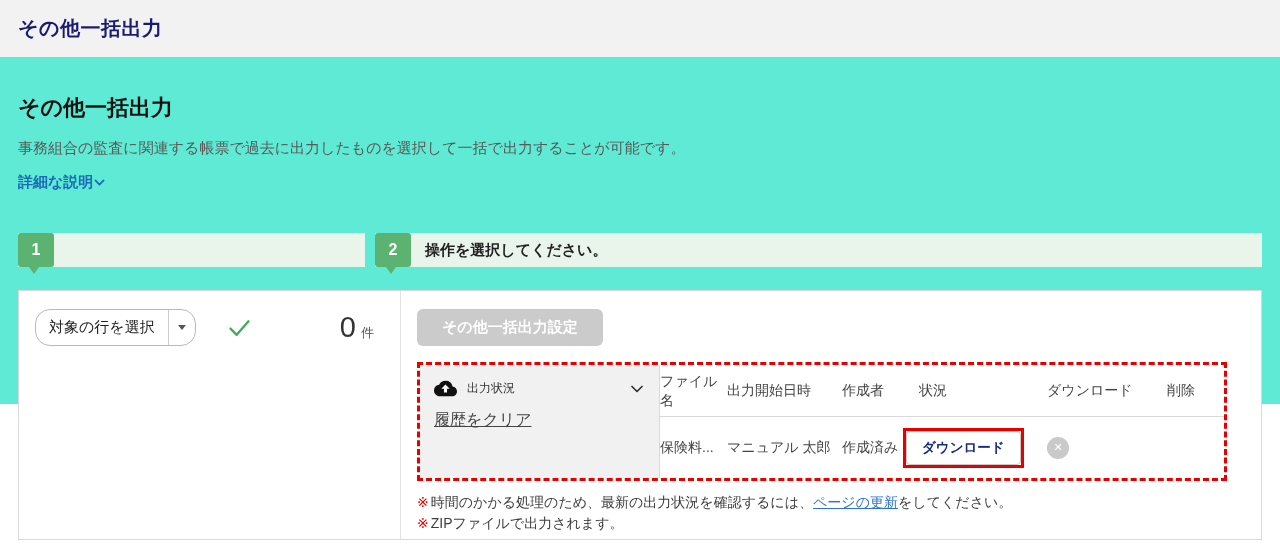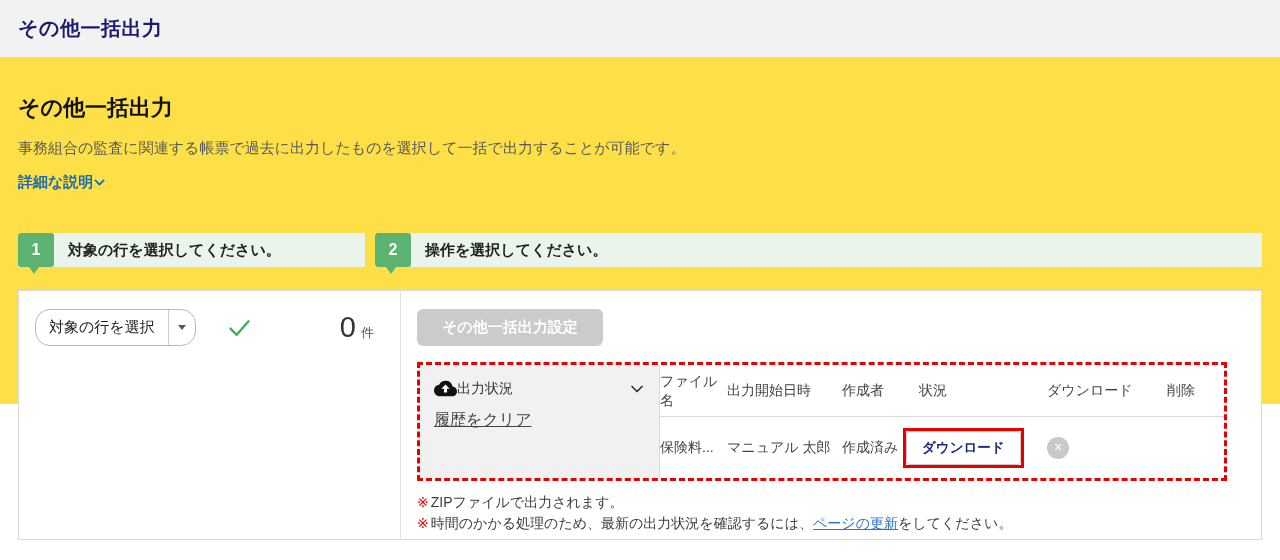--- a/index.html
+++ b/index.html
@@ -2,21 +2,21 @@
 <html><head>
 <meta charset="utf-8">
 <style>
   * { margin:0; padding:0; box-sizing:border-box; }
   html,body { background:#fff; }
   body {
     width:1280px; height:560px;
     font-family:"Liberation Sans","DejaVu Sans",sans-serif;
     color:#222; overflow:hidden;
   }
-  .app { width:1280px; height:404px; background:#fde047; position:relative; }
+  .app { width:1280px; height:404px; background:#5eead4; position:relative; }
 
   
   .topbar {
     height:57px; background:#f2f2f2;
     display:flex; align-items:center; padding:0 18px;
   }
   .topbar h1 { font-size:20px; font-weight:bold; color:#1a1a70; letter-spacing:.5px; }
 
   
   .content { padding:0 18px; }
@@ -75,21 +75,21 @@
   
   .highlight-box {
     margin-top:16px; width:calc(100% - 18px);
     border:3px dashed #e60000; display:flex; background:#fff;
   }
   .status-left {
     flex:0 0 240px; background:#f1f1f1; border-right:1px solid #d9d9d9;
     padding:12px 14px;
   }
   .status-head { display:flex; align-items:center; }
-  .status-title { font-size:14px; color:#333; }
+  .status-title { margin-left:10px; font-size:12px; color:#333; }
   .status-chevron { margin-left:auto; }
   .clear-link {
     margin-top:10px; display:inline-block; font-size:16px; color:#444;
     text-decoration:underline; cursor:pointer;text-align:center;
   }
 
   .status-table { flex:1; min-width:0; }
   .t-head, .t-row {
     display:grid; grid-template-columns:67px 115px 77px 128px 120px 1fr;
     align-items:center; 
@@ -139,21 +139,20 @@
             <polyline points="3,5.5 8,10.5 13,5.5" fill="none" stroke="#1b6bb4" stroke-width="2.2" stroke-linecap="round" stroke-linejoin="round"></polyline>
           </svg>
       </span>
     </a>
 
     <div class="steps">
       <div class="step step1">
         <div class="badge">
           <span>1</span>
         </div>
-        <span>対象の行を選択してください。</span>
       </div>
       <div class="step step2">
         <div class="badge">
           <span>2</span>
         </div>
         <span>操作を選択してください。</span>
       </div>
     </div>
 
     <div class="panel">
@@ -222,21 +221,21 @@
               </div>
               <div>
                 <span class="del-circle">✕</span>
               </div>
             </div>
           </div>
 
         </div>
 
         <div class="notes">
+          <p class="note"><span class="red">※</span><span>時間のかかる処理のため、最新の出力状況を確認するには、</span><a>ページの更新</a><span>をしてください。</span></p>
           <p class="note"><span class="red">※</span><span>ZIPファイルで出力されます。</span></p>
-          <p class="note"><span class="red">※</span><span>時間のかかる処理のため、最新の出力状況を確認するには、</span><a>ページの更新</a><span>をしてください。</span></p>
         </div>
 
       </div>
     </div>
 
   </main>
 </div>
 
 </body></html>

